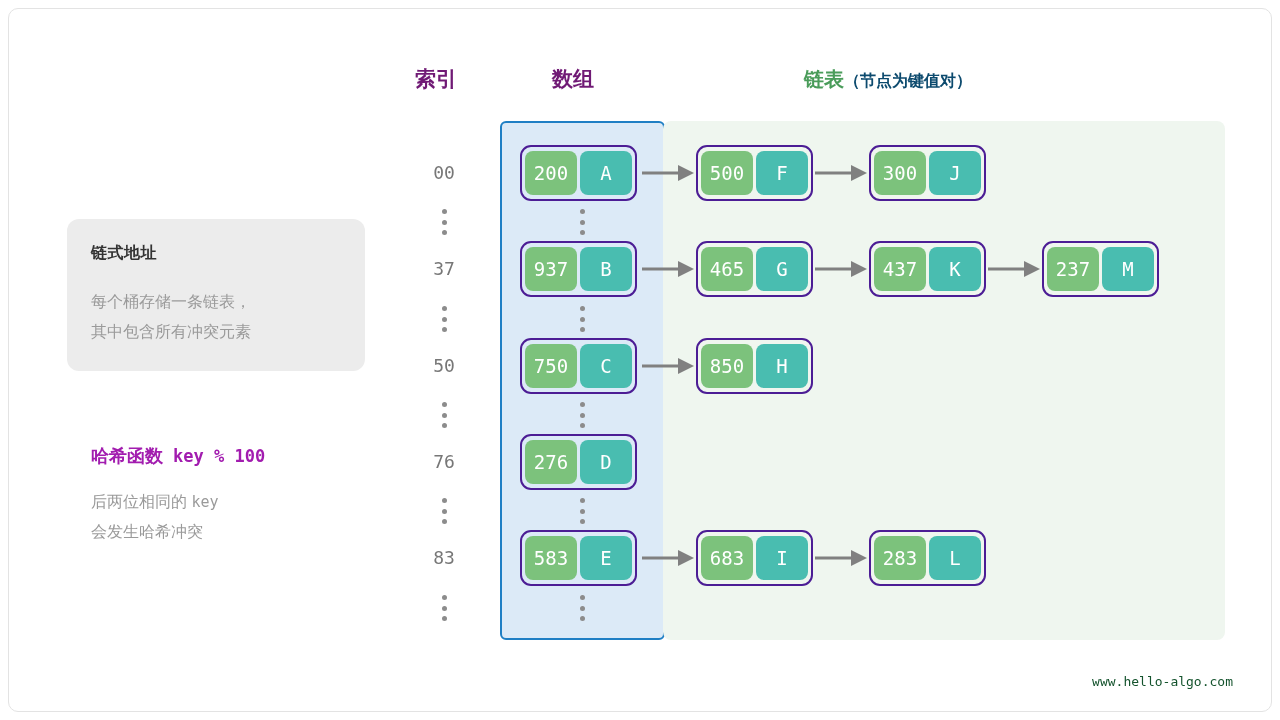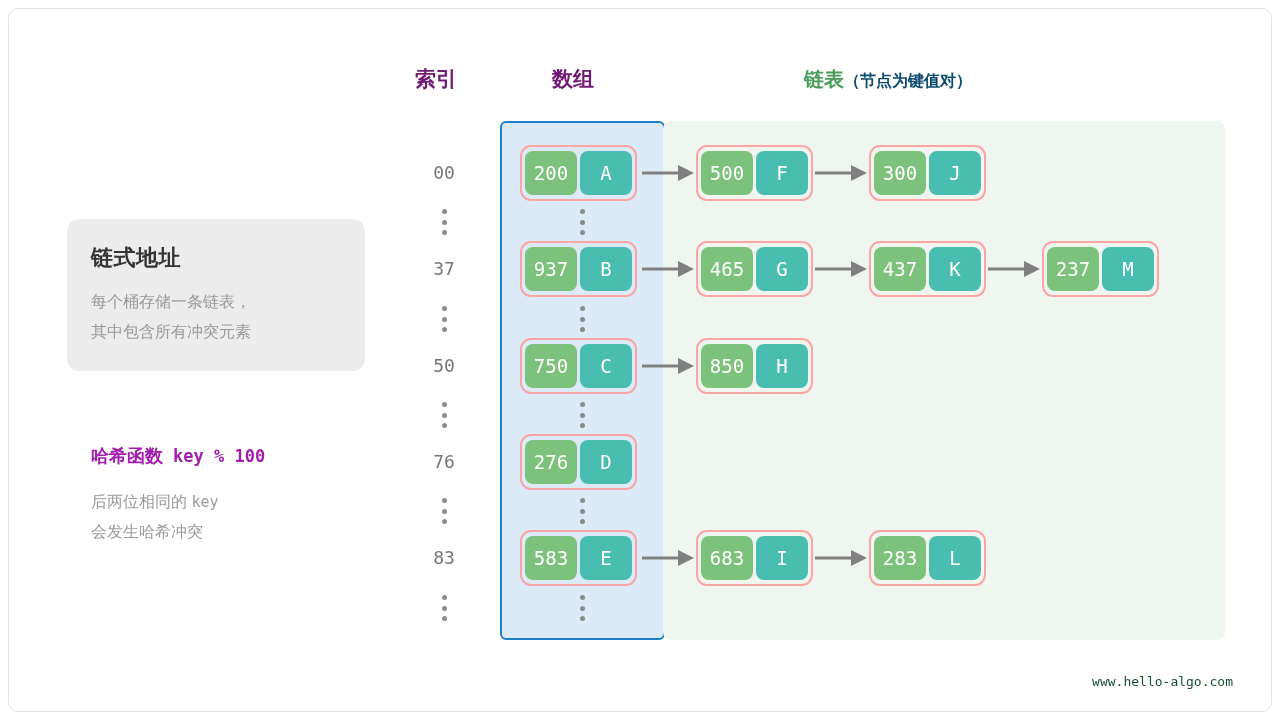--- a/index.html
+++ b/index.html
@@ -25,21 +25,21 @@
   .hdr-list{left:795px;top:57px;font-size:20px;color:#4a9c5a;}
   .hdr-list .sub{color:#0c4a6e;font-weight:bold;font-size:16px;}
 
   
   .card{
     position:absolute;left:58px;top:210px;width:298px;height:152px;
     background:#ececec;border-radius:12px;
   }
   .card-title{
     position:absolute;left:82px;top:234px;
-    font-size:22px;font-weight:bold;color:#333333;letter-spacing:.5px;
+    font-size:16px;font-weight:bold;color:#333333;letter-spacing:.5px;
   }
   .card-body{
     position:absolute;left:82px;top:278px;width:270px;
     font-size:16px;color:#9a9a9a;line-height:30px;
   }
 
   
   .hash-title{
     position:absolute;left:82px;top:435px;
     font-size:18px;font-weight:bold;color:#a21caf;white-space:nowrap;
@@ -69,21 +69,21 @@
   .dots{
     position:absolute;width:60px;height:26px;
     display:flex;flex-direction:column;align-items:center;justify-content:space-between;
   }
   .dots i{display:block;width:5px;height:5px;border-radius:50%;background:#8c8c8c;}
 
   
   .chain{position:absolute;display:flex;align-items:center;height:56px;}
   .node{
     display:flex;align-items:center;
-    border:2px solid #fca5a5;border-radius:11px;
+    border:2px solid #4c1d95;border-radius:11px;
     padding:3px;background:transparent;box-sizing:border-box;
     height:56px;
   }
   .cell{
     display:flex;align-items:center;justify-content:center;
     height:44px;border-radius:8px;
     color:#ffffff;
     font-family:"DejaVu Sans Mono","Liberation Mono",monospace;
     font-size:19px;
   }

